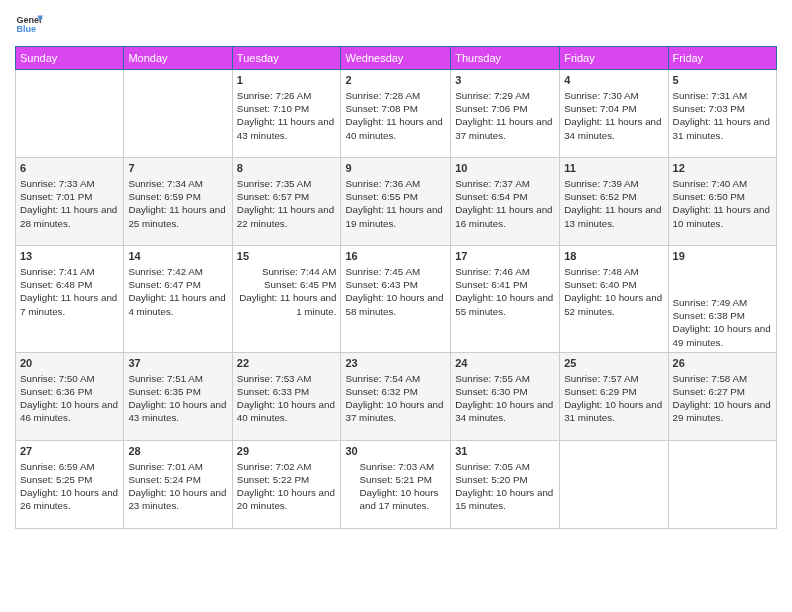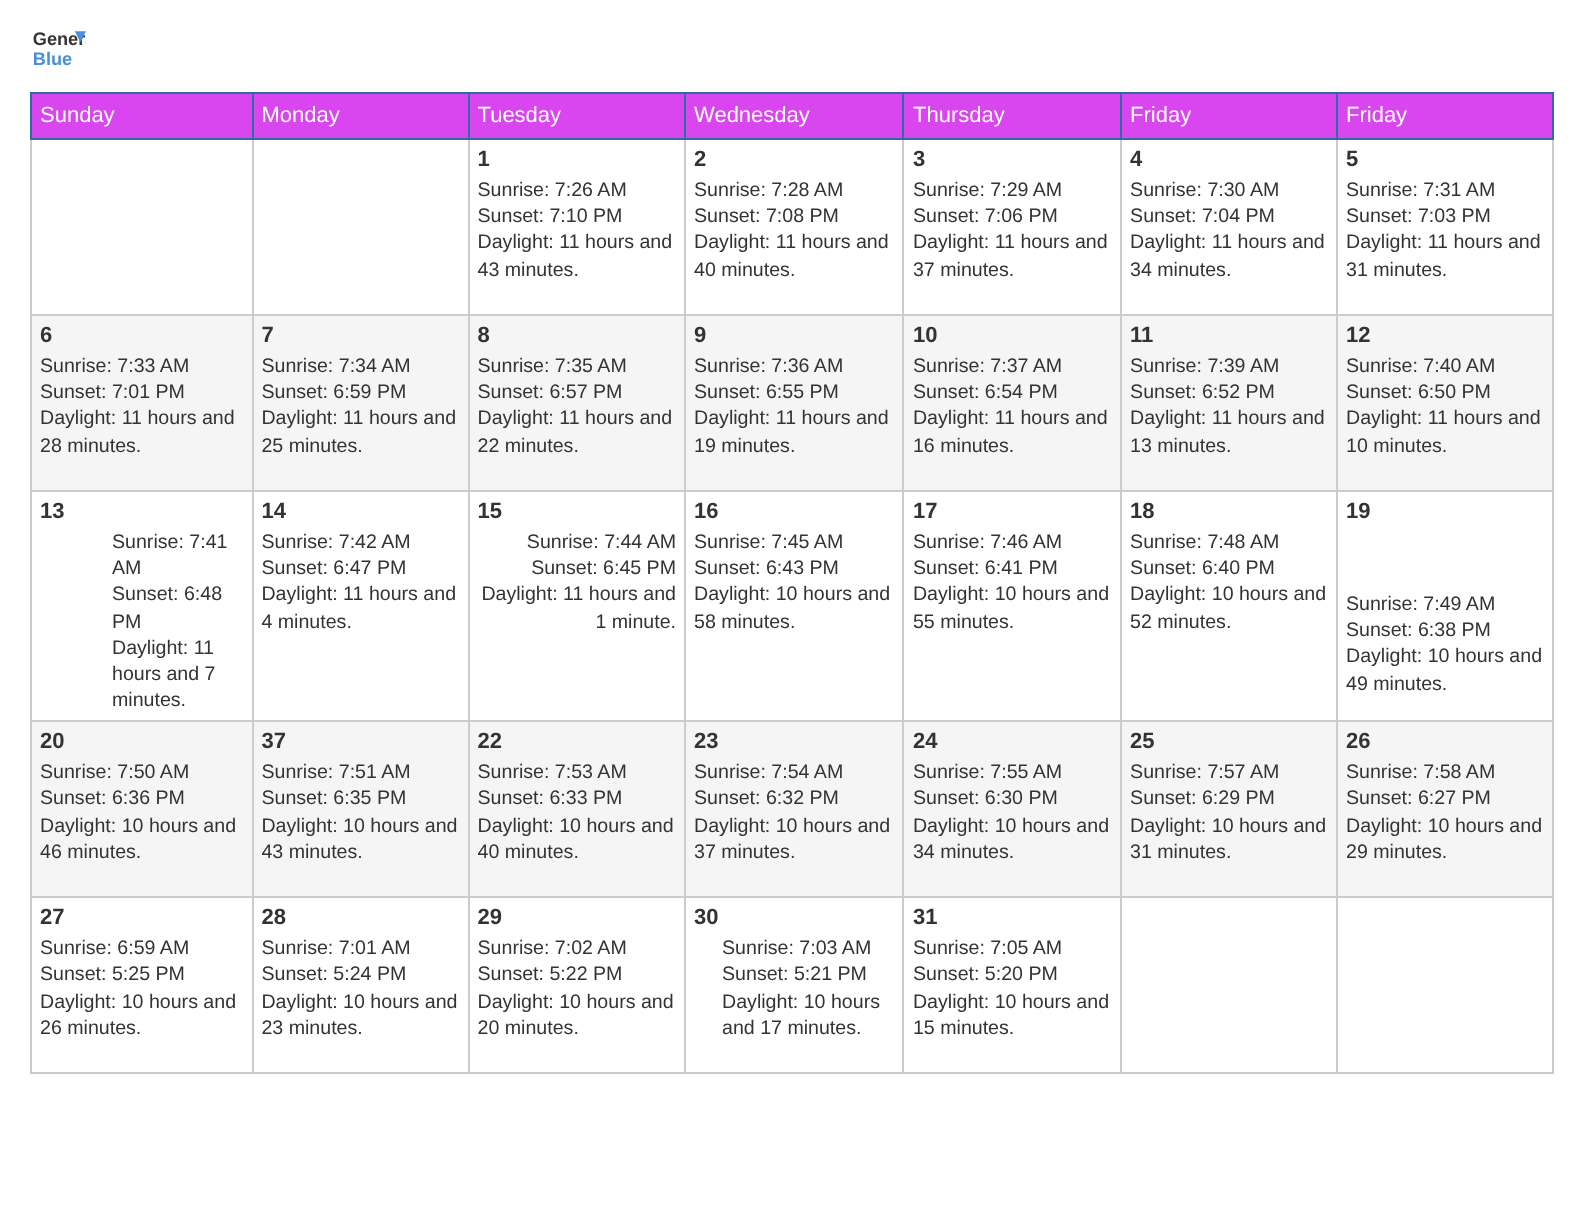--- a/index.html
+++ b/index.html
@@ -191,21 +191,21 @@
           <td>
             <span class="day-num">12</span>
             <div class="cell-text" style="white-space: pre-line;">Sunrise: 7:40 AM
 Sunset: 6:50 PM
 Daylight: 11 hours and 10 minutes.</div>
           </td>
         </tr>
         <tr>
           <td>
             <span class="day-num">13</span>
-            <div class="cell-text" style="white-space: pre-line; margin-left: 36px;">Sunrise: 7:41 AM
+            <div class="cell-text" style="white-space: pre-line;">Sunrise: 7:41 AM
 Sunset: 6:48 PM
 Daylight: 11 hours and 7 minutes.</div>
           </td>
           <td>
             <span class="day-num">14</span>
             <div class="cell-text" style="white-space: pre-line;">Sunrise: 7:42 AM
 Sunset: 6:47 PM
 Daylight: 11 hours and 4 minutes.</div>
           </td>
           <td>

